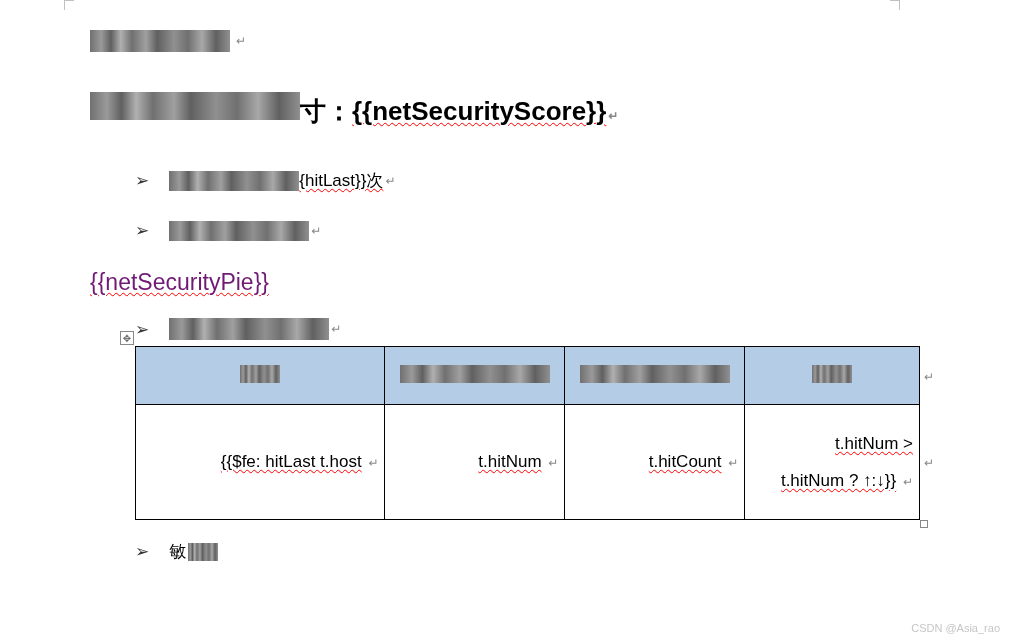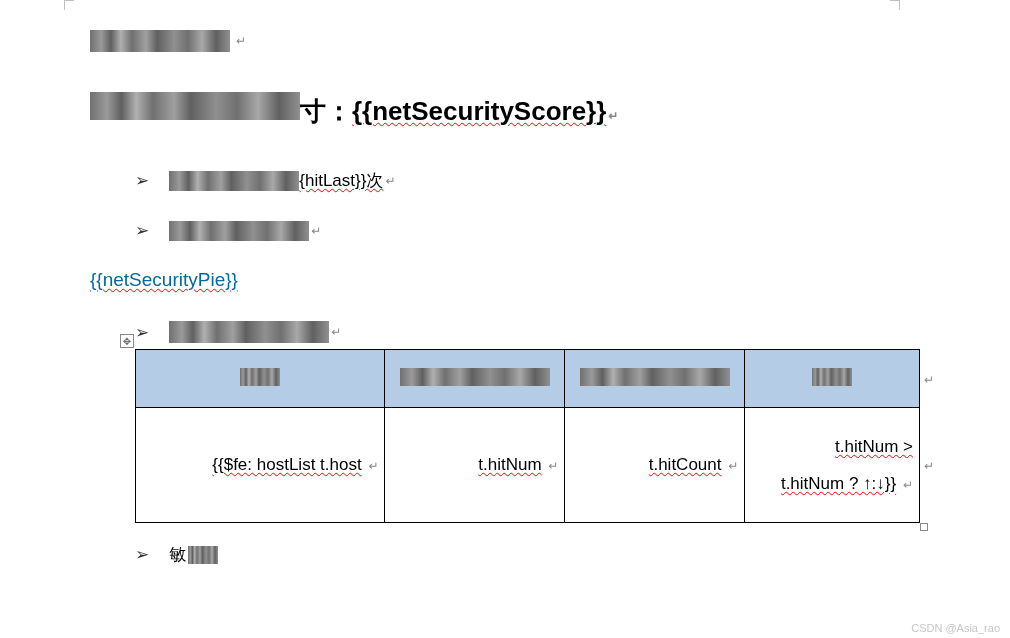--- a/index.html
+++ b/index.html
@@ -66,24 +66,24 @@
       display: flex;
       align-items: center;
       font-size: 17px;
     }
     .bullet {
       font-family: "Segoe UI Symbol", sans-serif;
       margin-right: 20px;
       color: #333;
     }
     .red-placeholder {
-      color: #0369a1;
-      font-size: 19px;
+      color: #701a75;
+      font-size: 23px;
       padding-left: 0;
-      margin-bottom: 30px;
+      margin-bottom: 22px;
     }
     .pixelated {
       filter: blur(0px);
       display: inline-block;
       height: 18px;
       background: linear-gradient(90deg, #707070 0%, #9a9a9a 8%, #606060 15%, #b0b0b0 22%, #707070 30%, #a0a0a0 40%, #606060 48%, #909090 60%, #707070 70%, #a8a8a8 80%, #606060 90%, #909090 100%);
       image-rendering: pixelated;
       position: relative;
     }
     .px-sm { width: 140px; height: 22px; }
@@ -219,21 +219,21 @@
             <span class="pixelated px-th3"></span>
           </th>
           <th style="width:175px;">
             <span class="pixelated px-th4"></span>
           </th>
         </tr>
       </thead>
       <tbody>
         <tr>
           <td>
-            <span class="wavy">{{$fe: hostList t.host</span>
+            <span class="wavy">{{$fe: hitLast t.host</span>
             <span class="para-mark">↵</span>
           </td>
           <td>
             <span class="wavy">t.hitNum</span>
             <span class="para-mark">↵</span>
           </td>
           <td>
             <span class="wavy">t.hitCount</span>
             <span class="para-mark">↵</span>
           </td>

